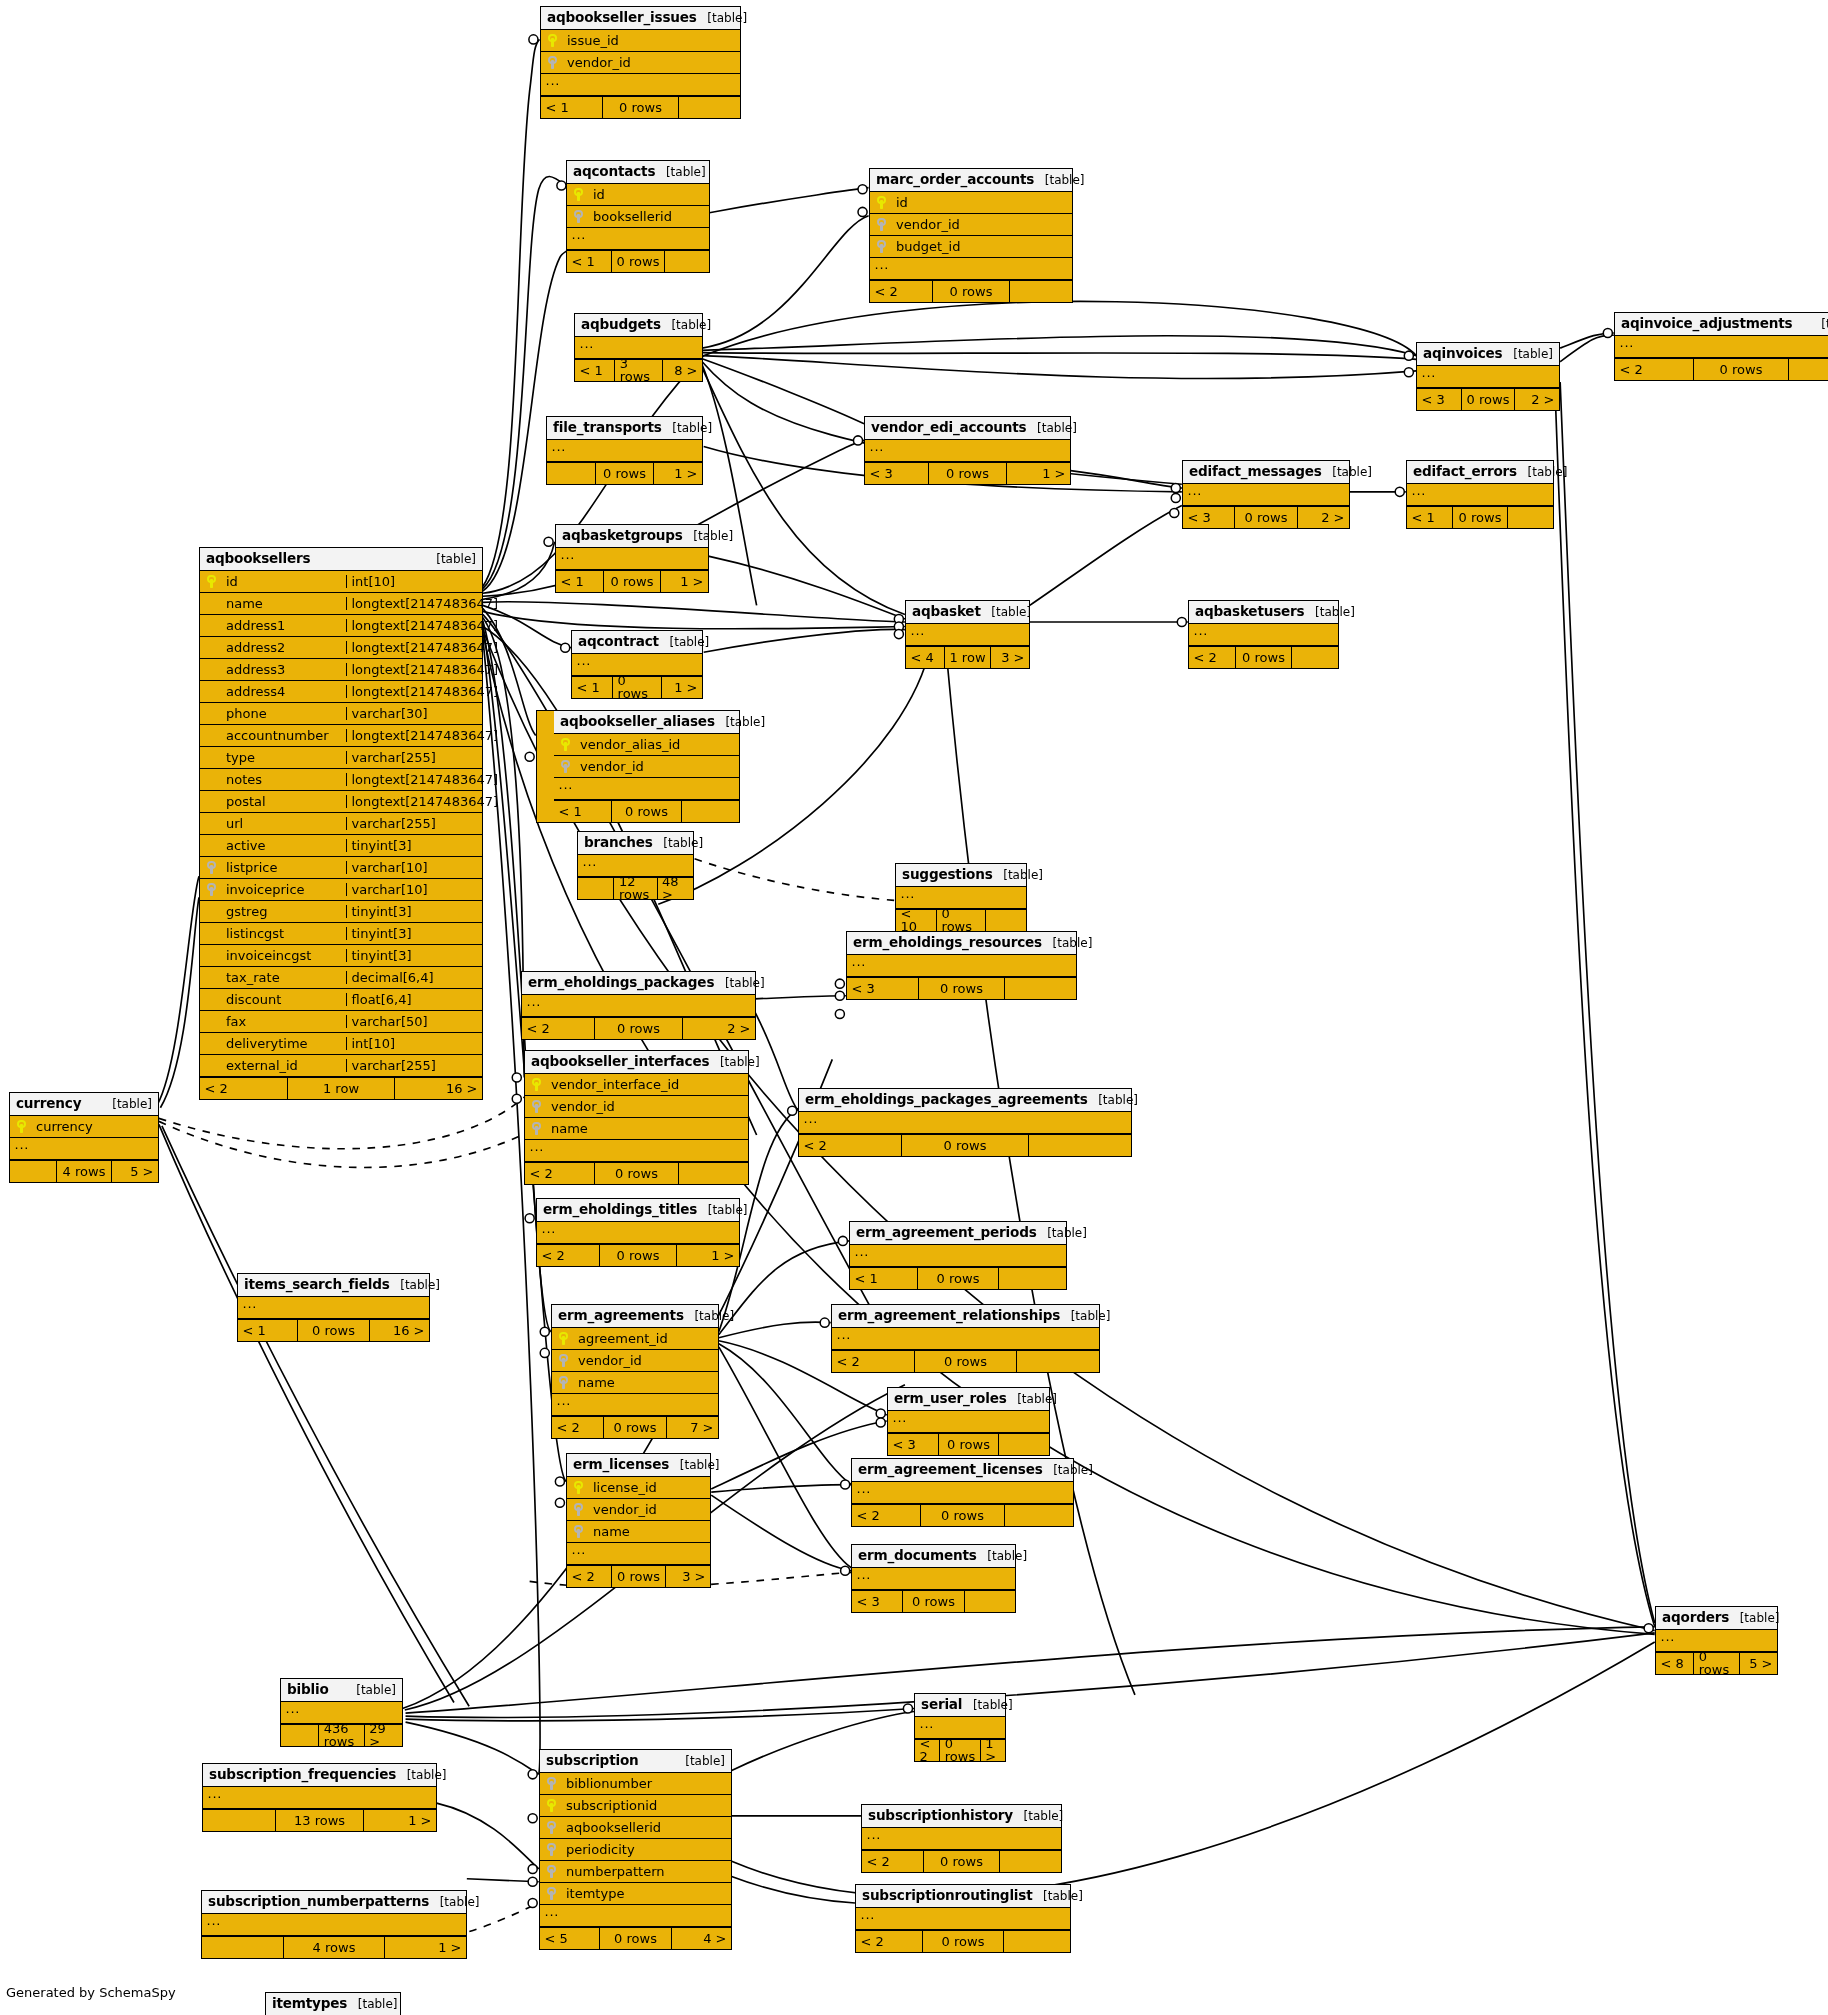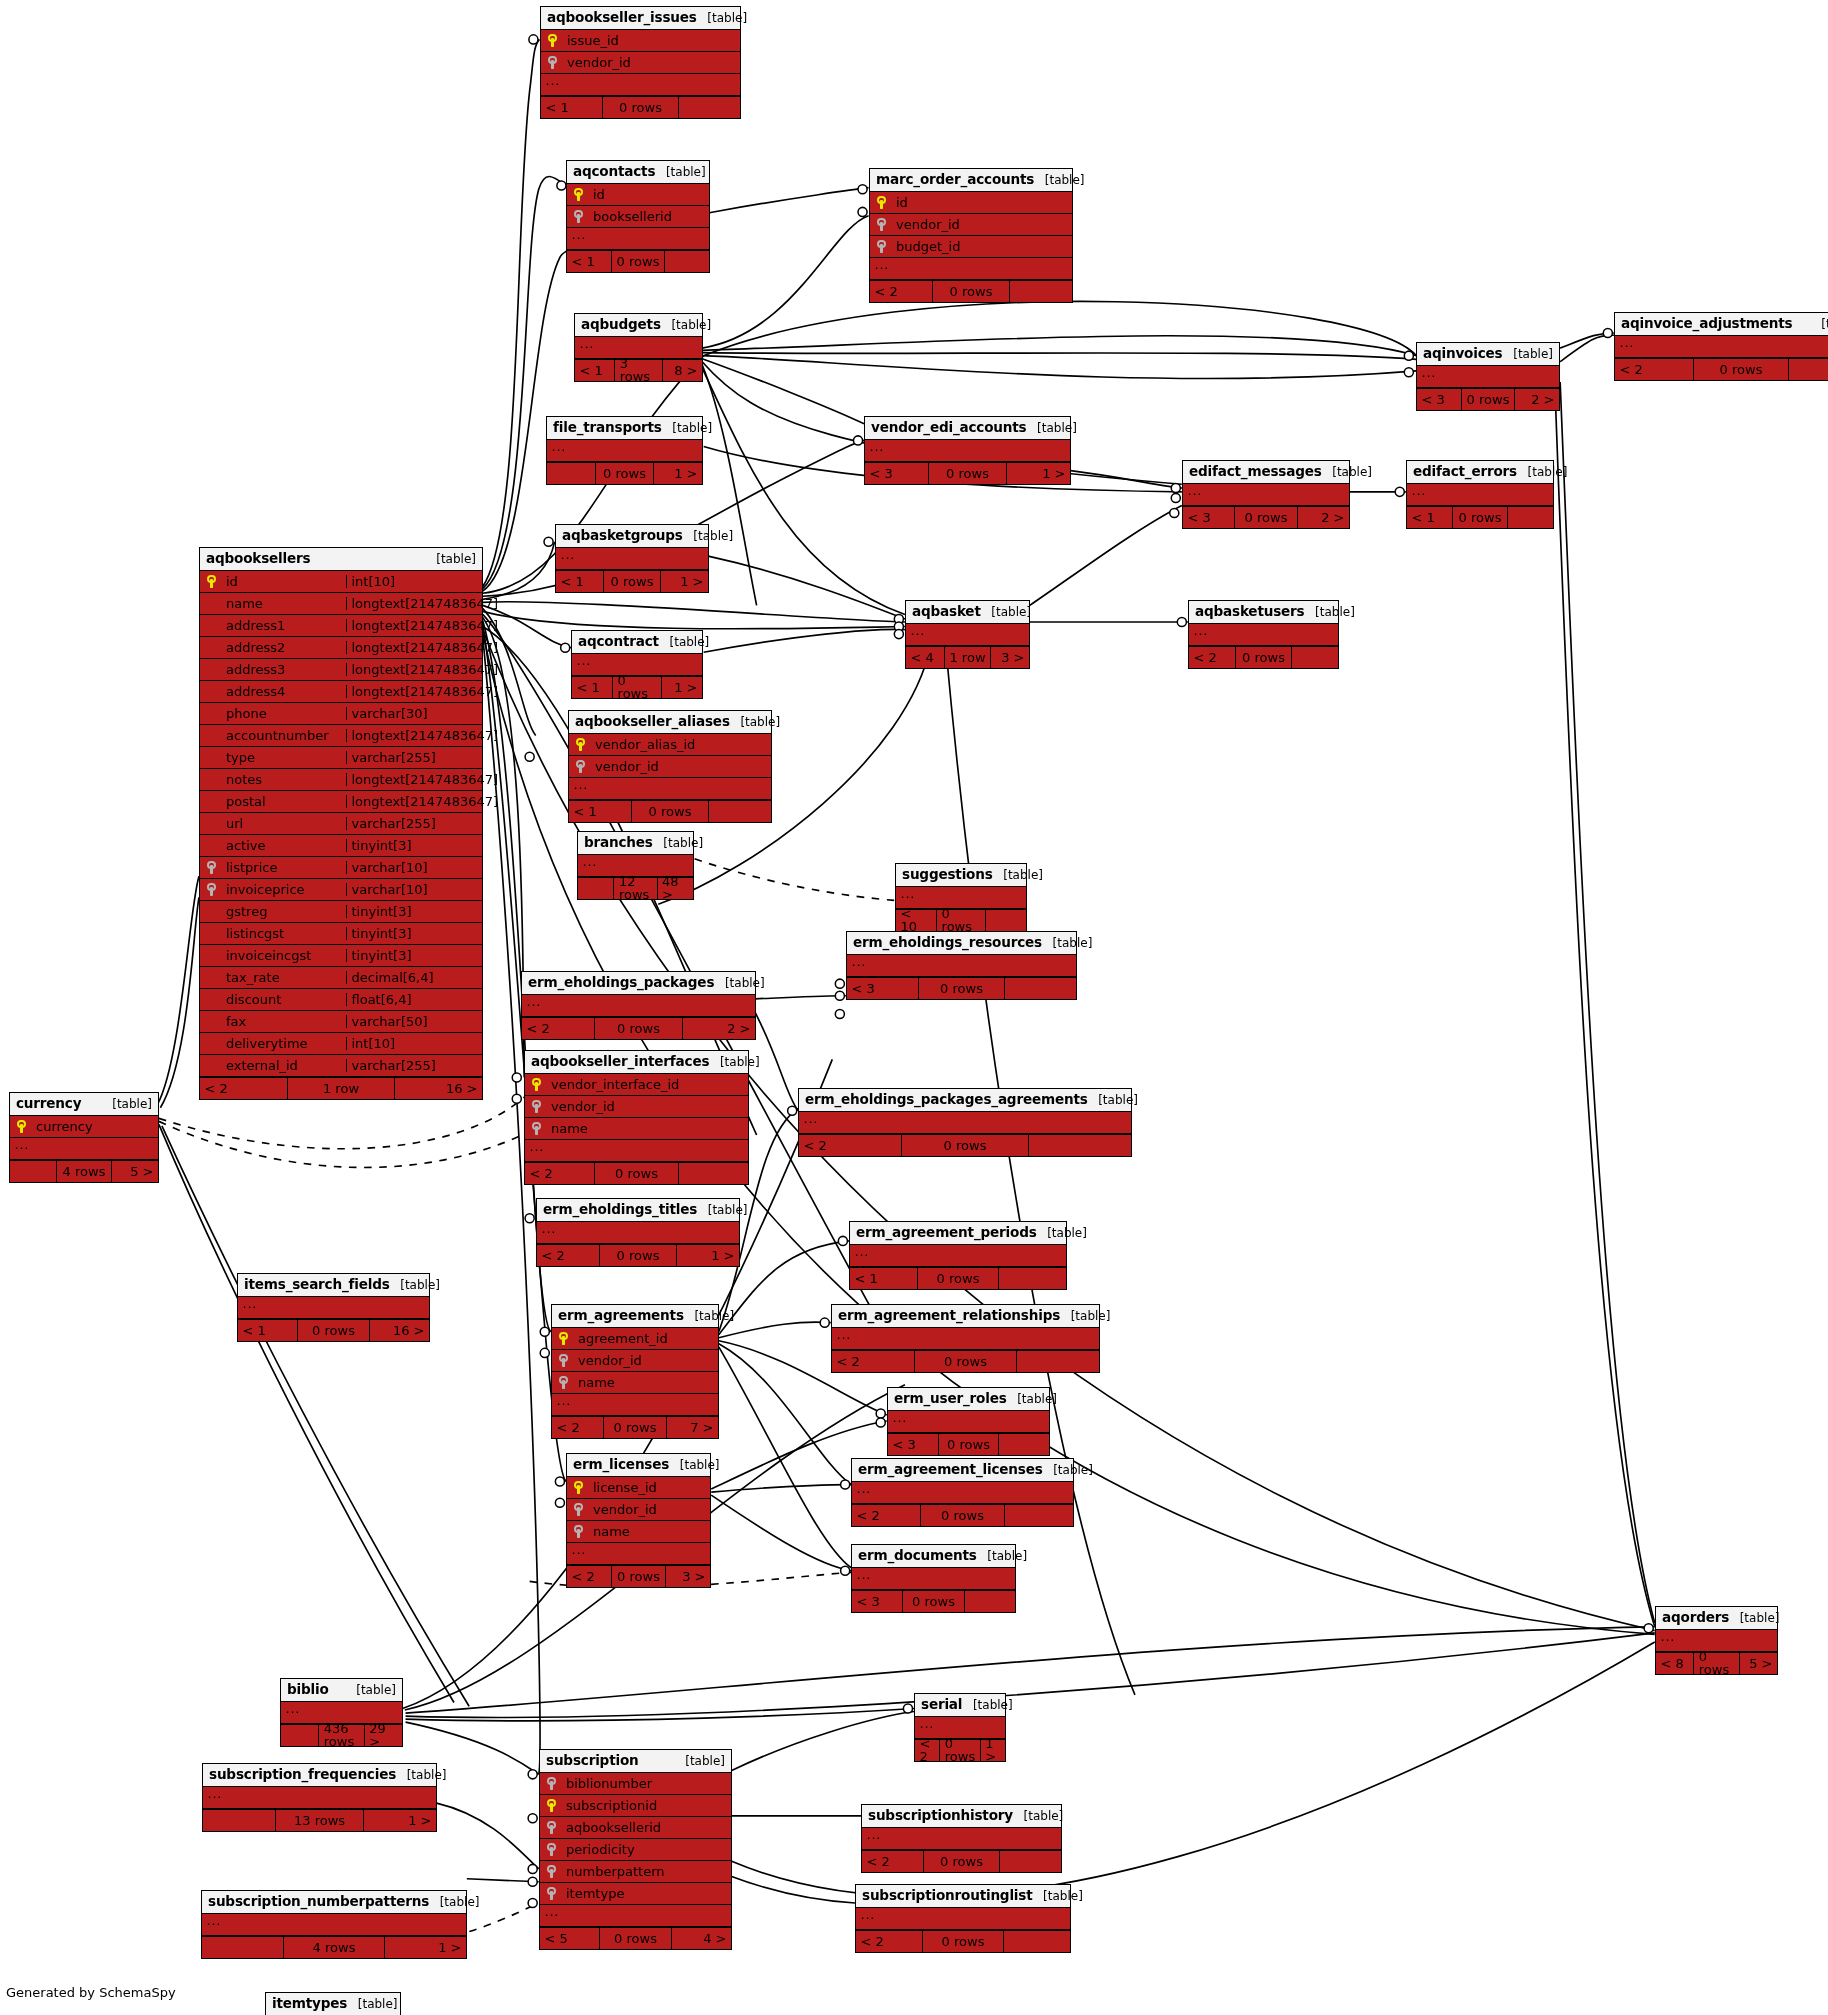--- a/index.html
+++ b/index.html
@@ -6,21 +6,21 @@
   html,body{margin:0;padding:0;background:#ffffff;}
   body{
     font-family:"DejaVu Sans","Liberation Sans",sans-serif;
     width:1828px;height:2015px;position:relative;overflow:hidden;
     -webkit-font-smoothing:antialiased;
   }
   #diagram{position:absolute;left:0;top:0;width:1828px;height:2015px;}
   #edges{position:absolute;left:0;top:0;width:1828px;height:2015px;pointer-events:none;}
   .tbl{
     position:absolute;
-    background:#b91c1c;
+    background:#eab308;
     border:1.5px solid #000;
     box-sizing:border-box;
     font-size:13px;
     line-height:1;
     color:#000;
     z-index:5;
   }
   .tbl .hdr{
     background:#f3f3f3;
     border-bottom:1.5px solid #000;
@@ -626,21 +626,21 @@
         </div>
         <div class="row ellipsis">
           <span class="dots">...</span>
         </div>
         <div class="foot">
           <div class="f1">&lt; 1</div>
           <div class="f2">0 rows</div>
           <div class="f3">1 &gt;</div>
         </div>
       </div>
-      <div class="tbl" style="left: 568px; top: 710px; width: 204px;">
+      <div class="tbl" style="left: 536px; top: 710px; width: 204px; padding-left: 17px;">
         <div class="hdr">
           <span class="tname">aqbookseller_aliases</span>
           <span class="ttag">[table]</span>
         </div>
         <div class="row">
           <span class="kcell">
             <span class="keyicon key-pk">
               <b></b>
               <i></i>
             </span>

